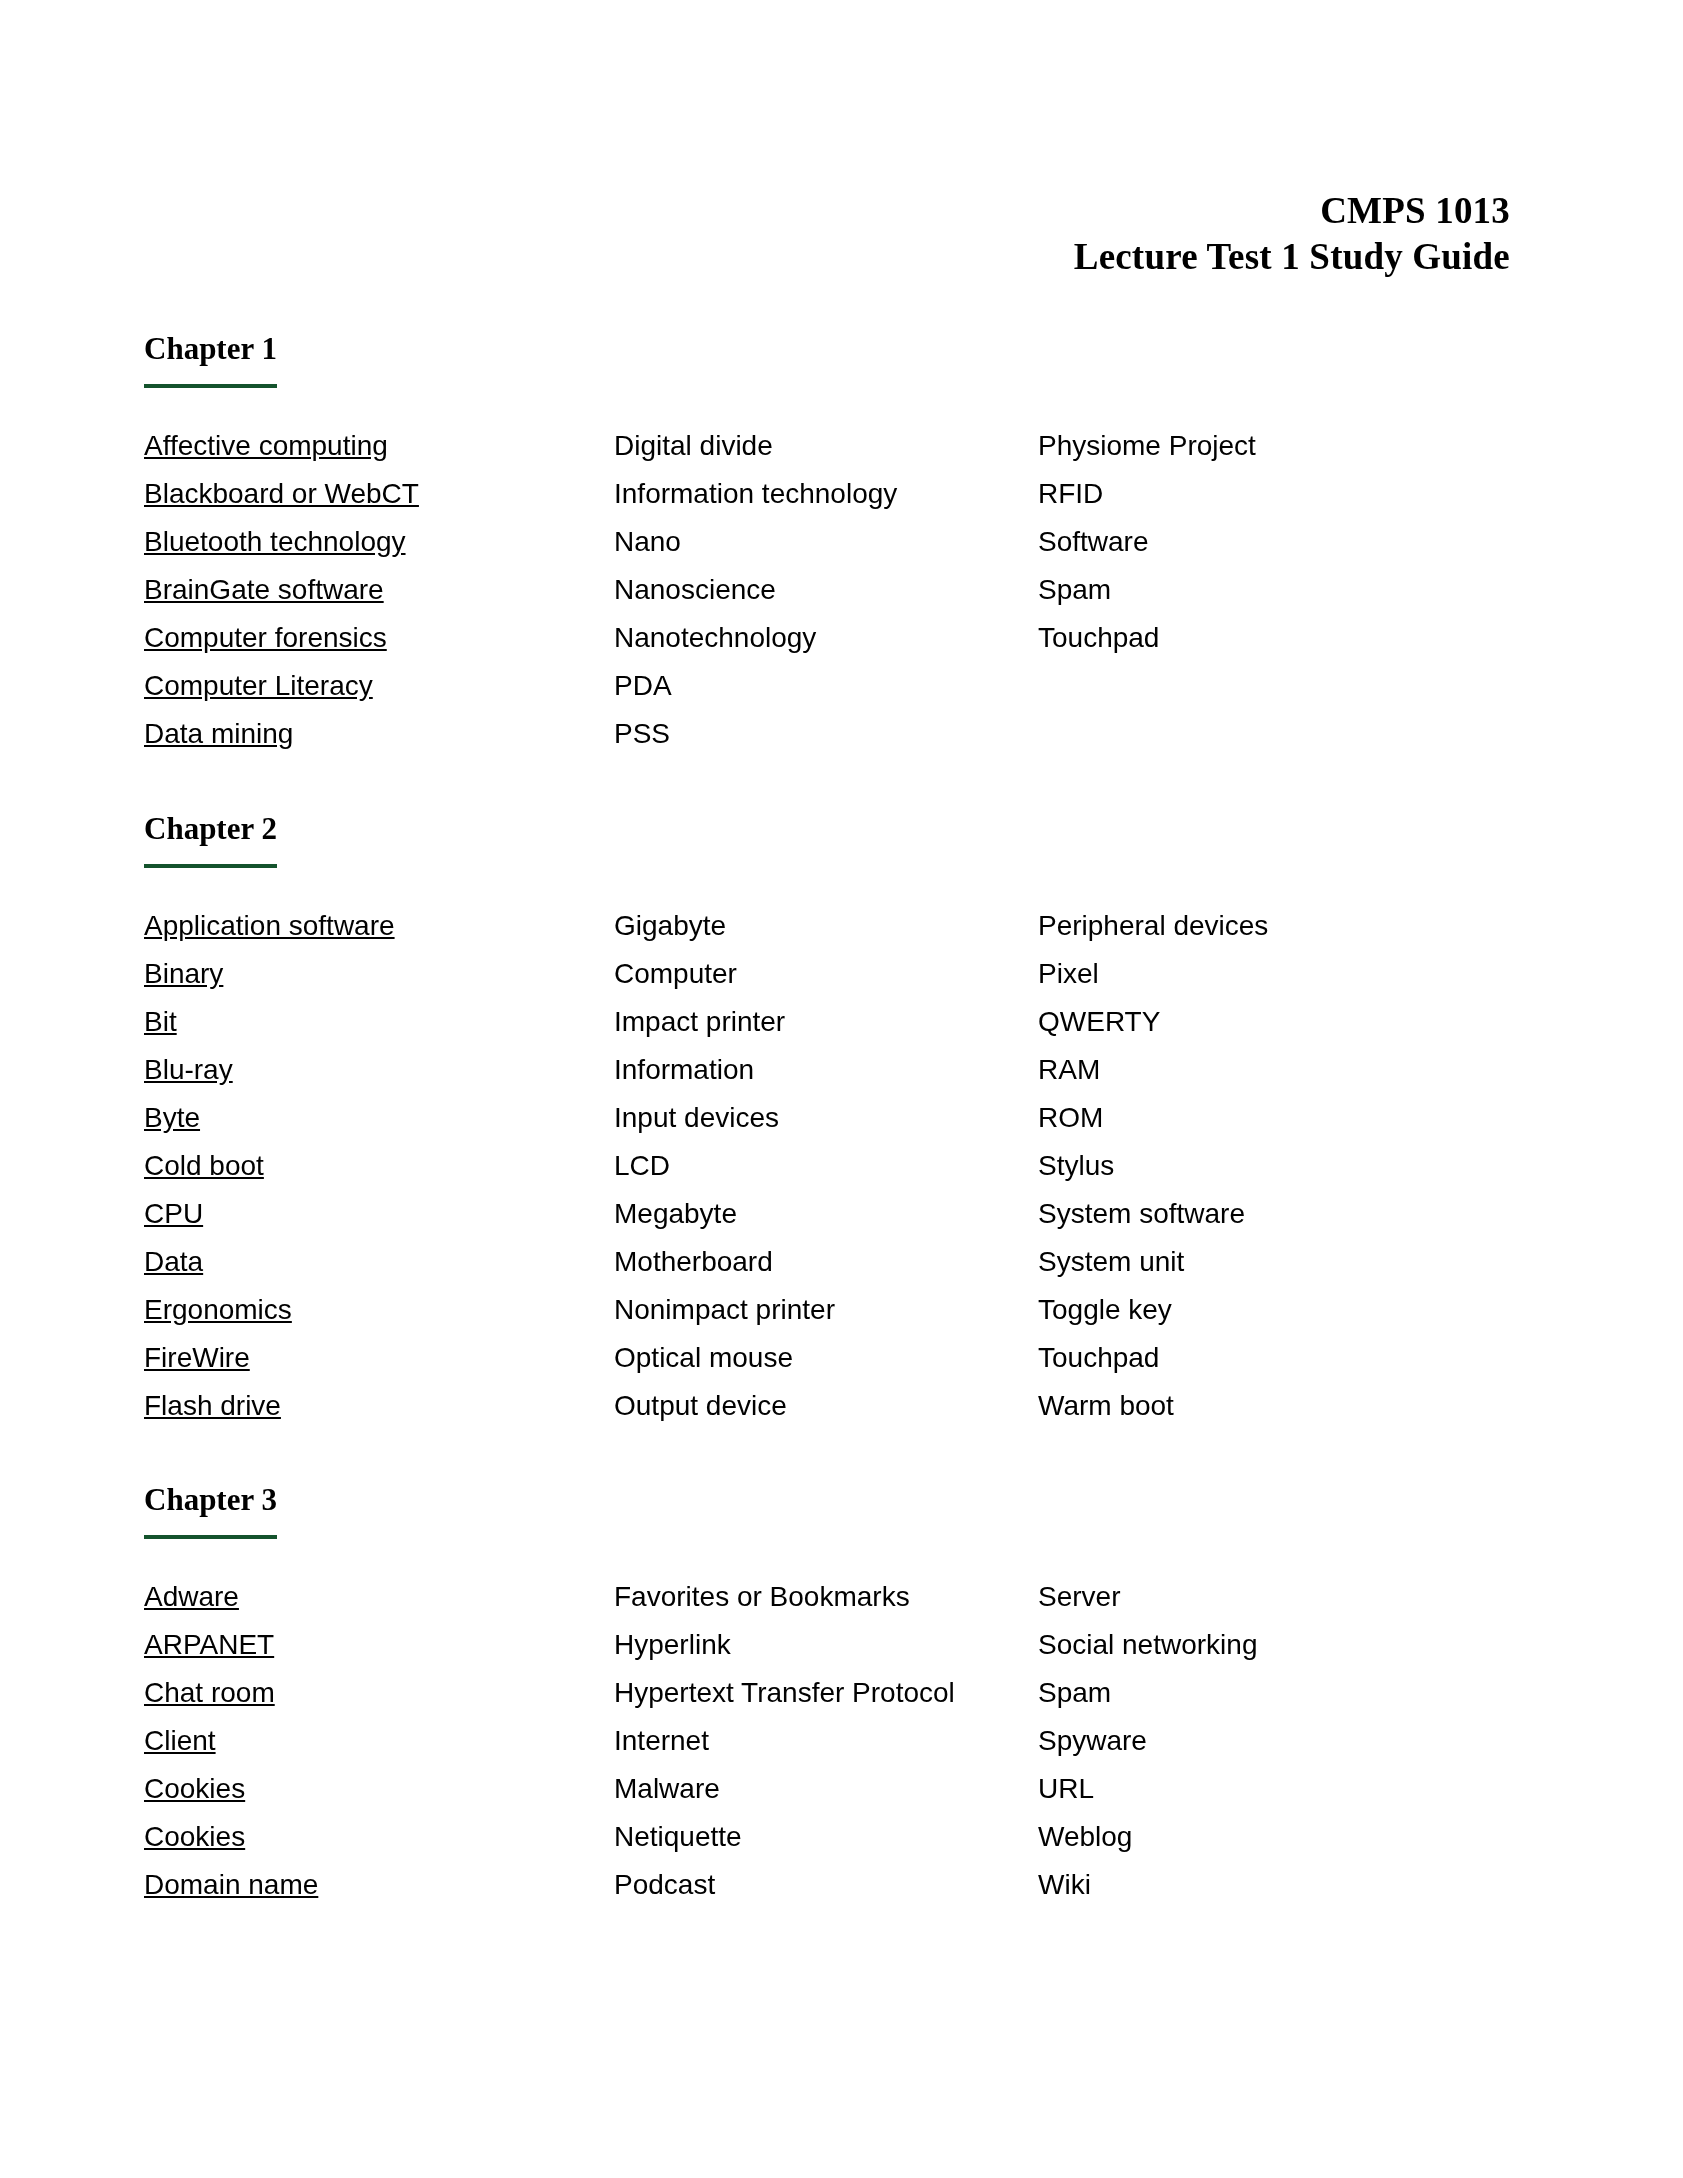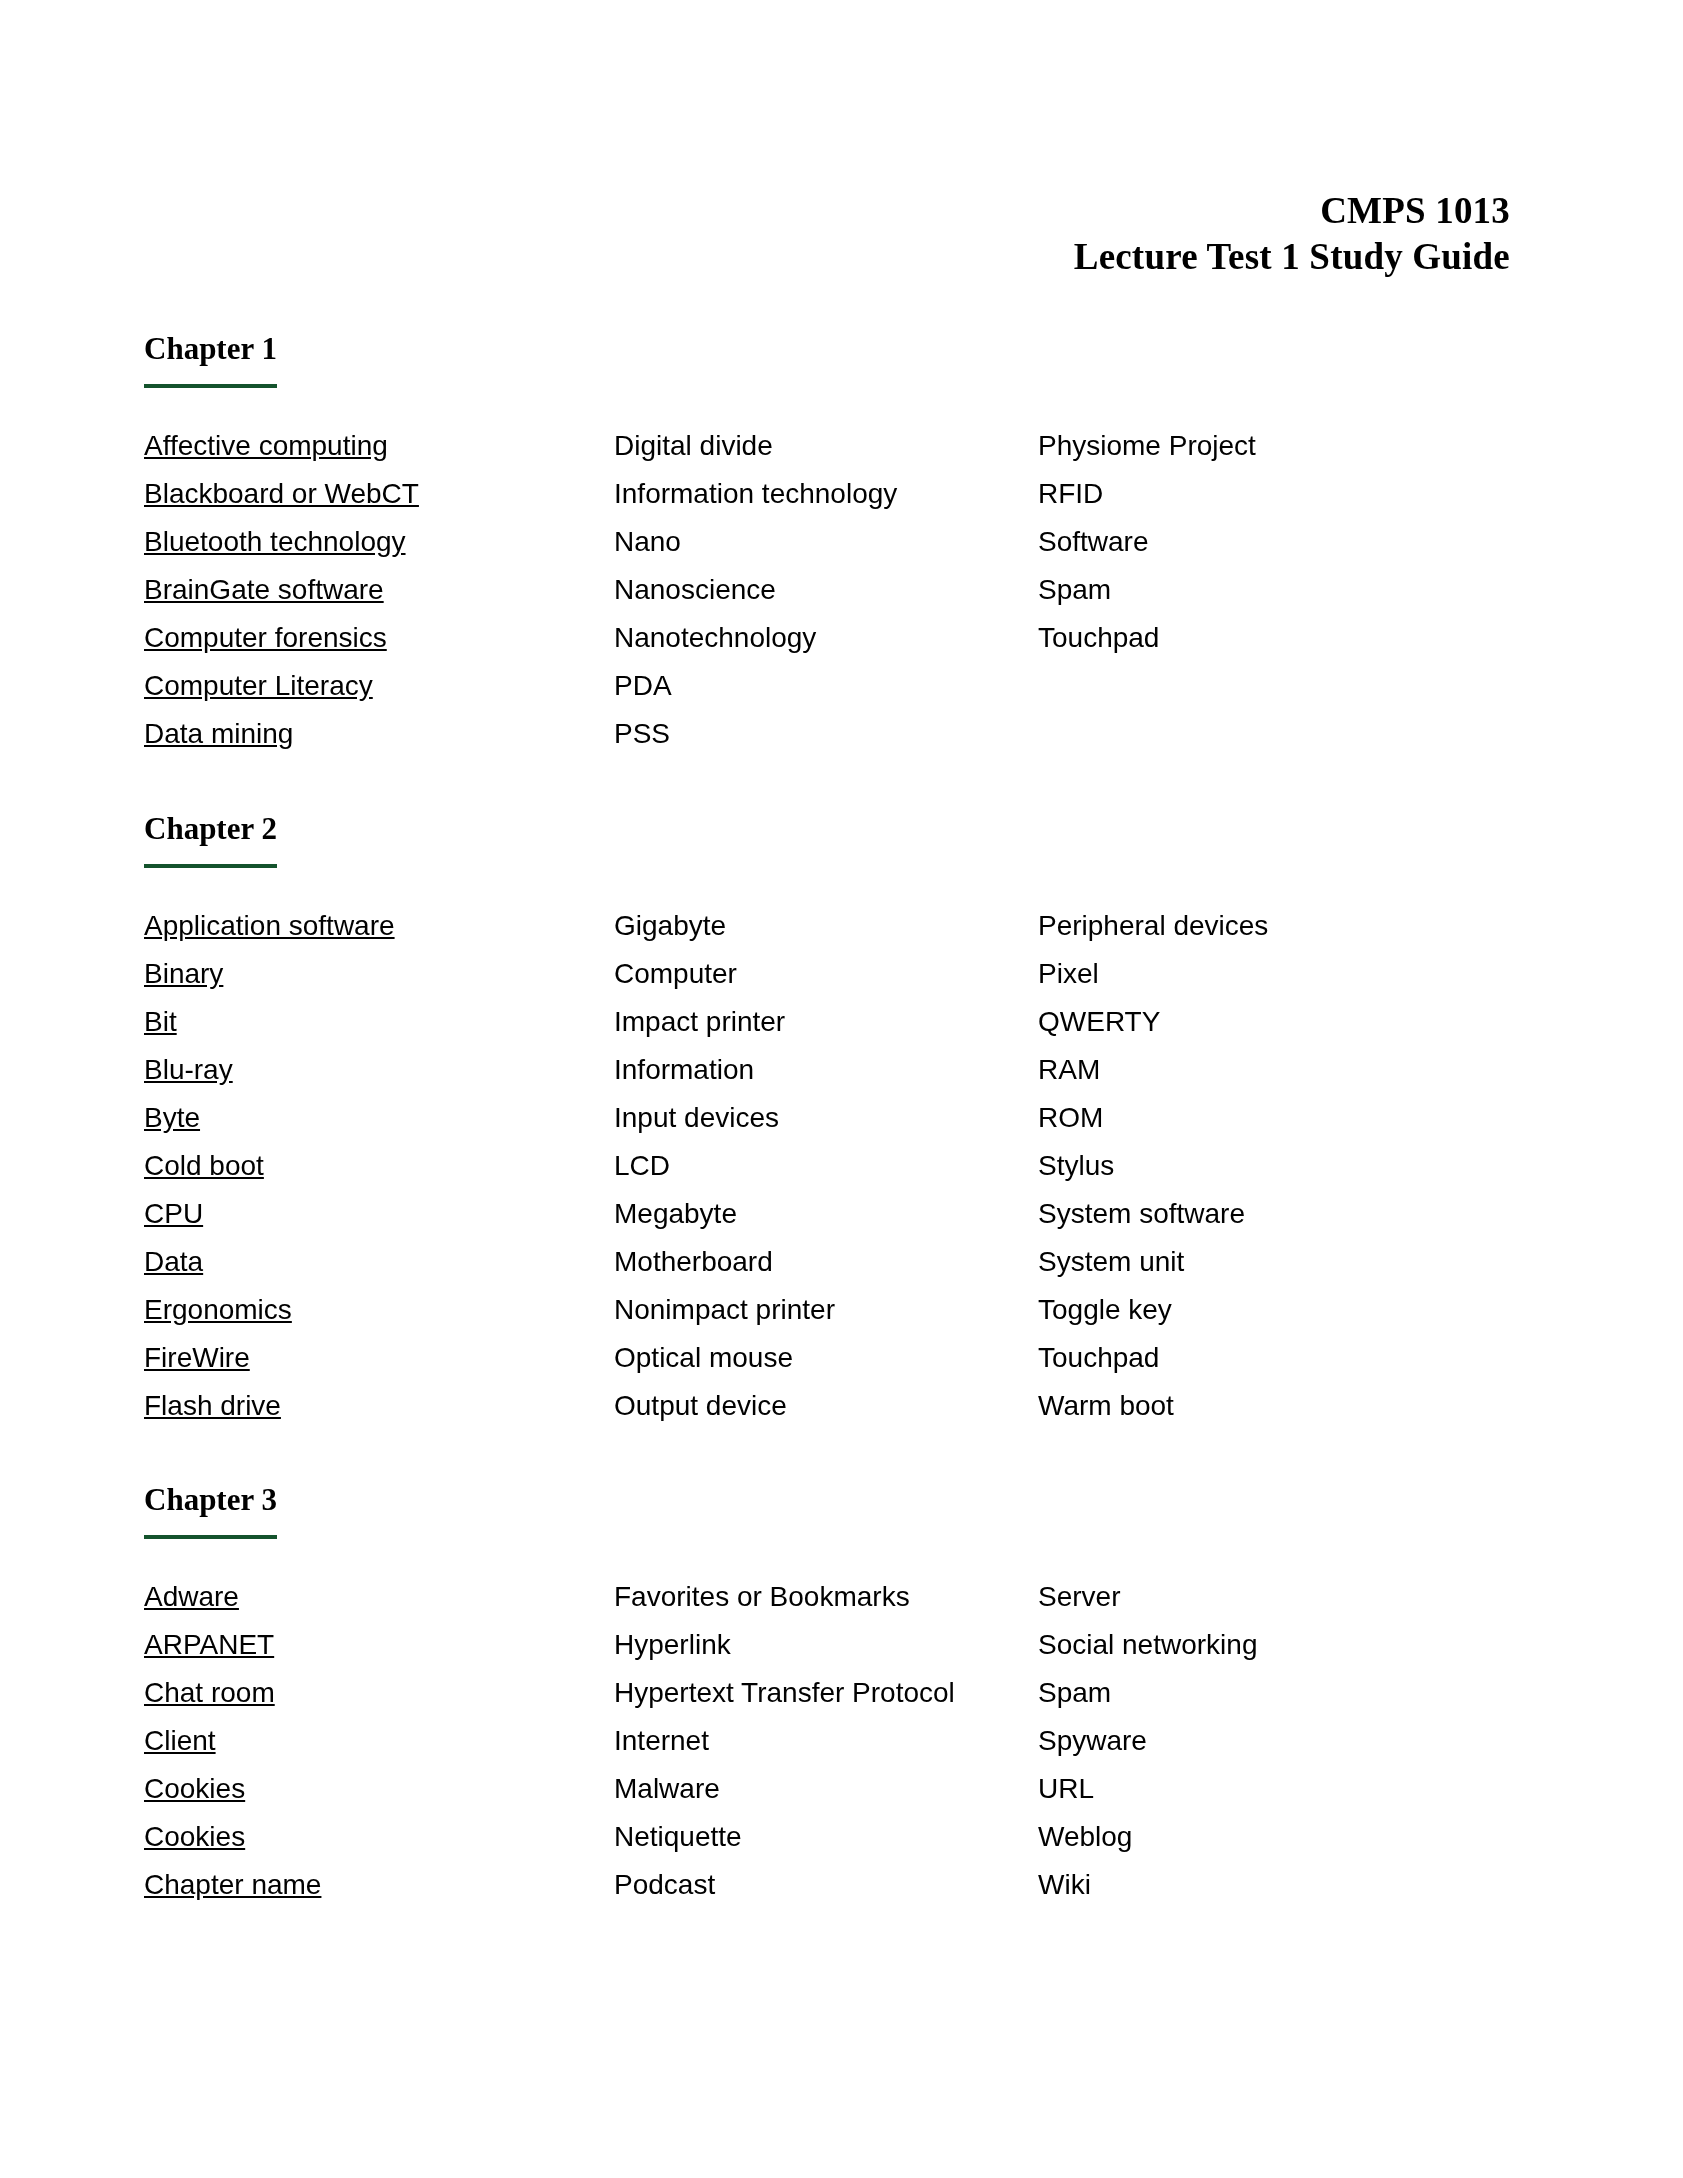--- a/index.html
+++ b/index.html
@@ -188,21 +188,21 @@
         <span class="chapter-heading">Chapter 3</span>
       </div>
       <div class="term-grid grid-h7">
         <div class="term-col c1">
           <div class="term">Adware</div>
           <div class="term">ARPANET</div>
           <div class="term">Chat room</div>
           <div class="term">Client</div>
           <div class="term">Cookies</div>
           <div class="term">Cookies</div>
-          <div class="term">Chapter name</div>
+          <div class="term">Domain name</div>
         </div>
         <div class="term-col c2">
           <div class="term">Favorites or Bookmarks</div>
           <div class="term">Hyperlink</div>
           <div class="term">Hypertext Transfer Protocol</div>
           <div class="term">Internet</div>
           <div class="term">Malware</div>
           <div class="term">Netiquette</div>
           <div class="term">Podcast</div>
         </div>

